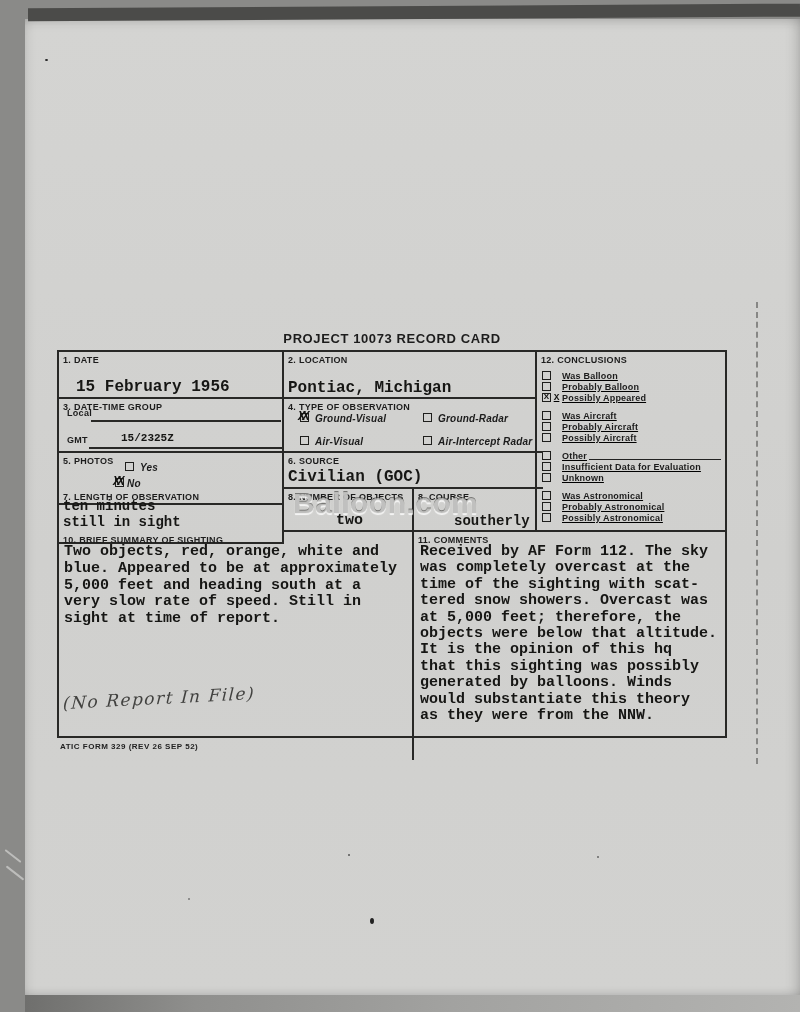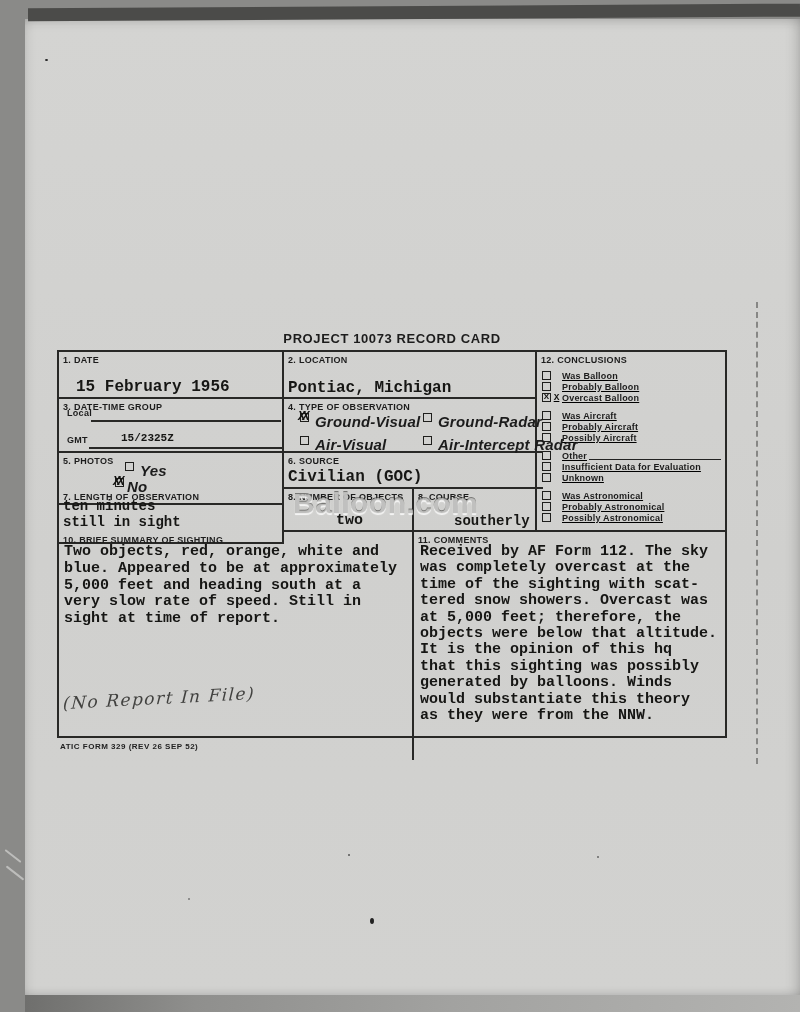--- a/index.html
+++ b/index.html
@@ -85,21 +85,21 @@
 
   .cbx{position:relative;display:inline-block;width:7px;height:7px;
     border:1.5px solid #1e1e1c;flex:0 0 auto;}
   .boxmark{position:absolute;left:0;top:-1px;width:7px;text-align:center;
     font-weight:bold;font-size:8px;line-height:8px;color:#111;}
   .overmark{position:absolute;left:-3px;top:-4px;
     font-family:"Liberation Mono",monospace;font-weight:bold;font-size:12px;
     letter-spacing:-3px;color:#141412;}
 
   .obs-item{position:absolute;display:flex;font-style:italic;}
-  .obs-item .olabel{margin-left:6px;font-weight:bold;font-size:15px;
+  .obs-item .olabel{margin-left:6px;font-weight:bold;font-size:10px;
     letter-spacing:0.2px;color:#1c1c1c;white-space:nowrap;}
   .obs1{left:16px;top:14px;} .obs2{left:139px;top:14px;}
   .obs3{left:16px;top:37px;} .obs4{left:139px;top:37px;}
   .ph-yes{left:66px;top:9px;} .ph-no{left:56px;top:25px;}
 
   .conc-list{position:absolute;left:5px;top:18px;right:4px;text-decoration:underline;}
   .cgroup{margin-bottom:7px;}
   .citem{display:flex;align-items:center;height:11px;}
   .cslot{display:inline-block;width:11px;text-align:center;font-weight:bold;
     font-size:9.5px;font-family:"Liberation Mono",monospace;color:#141412;}
@@ -163,21 +163,21 @@
                 <span class="boxmark"></span>
               </span>
             <span class="cslot"></span>
             <span class="clabel">Probably Balloon</span>
           </div>
           <div class="citem">
             <span class="cbx">
                 <span class="boxmark">X</span>
               </span>
             <span class="cslot">X</span>
-            <span class="clabel">Overcast Balloon</span>
+            <span class="clabel">Possibly Appeared</span>
           </div>
         </div>
         <div class="cgroup">
           <div class="citem">
             <span class="cbx">
                 <span class="boxmark"></span>
               </span>
             <span class="cslot"></span>
             <span class="clabel">Was Aircraft</span>
           </div>

